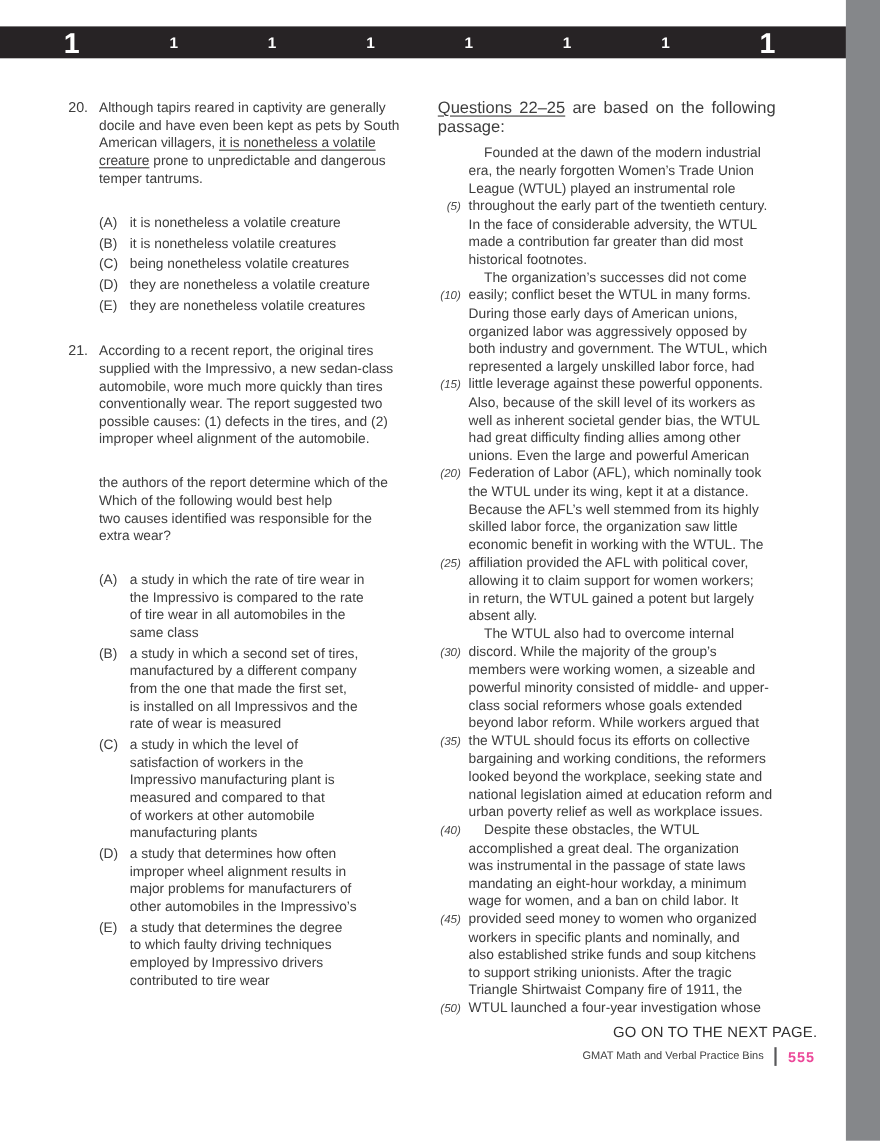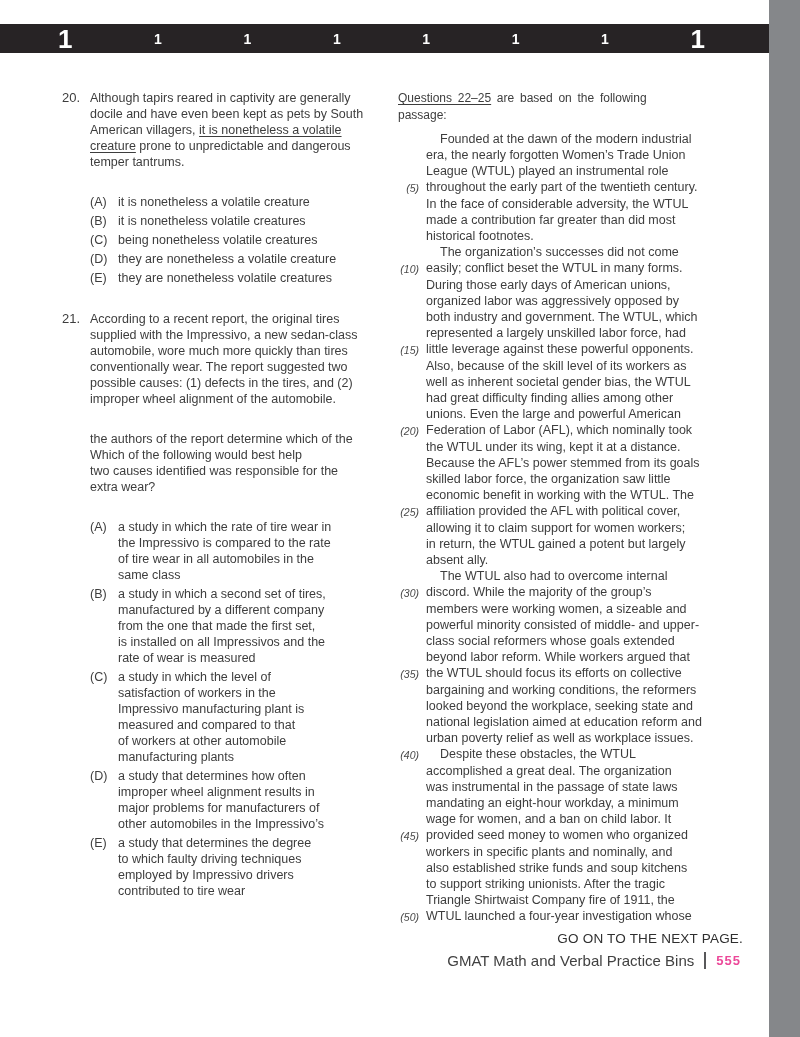--- a/index.html
+++ b/index.html
@@ -31,41 +31,41 @@
   .tline { font-size:12.5px; line-height:16px; white-space:nowrap; }
   .u { text-decoration:underline; text-underline-offset:2px; }
   .choices { margin-top:0; }
   .choice { display:flex; margin-bottom:3px; }
   .clabel { flex:none; width:28px; font-size:12.5px; line-height:16px; }
   .ctext { flex:1; }
 
   
   .col-right { position:absolute; left:398px; top:90px; width:348px; }
   .passage-heading { margin-bottom:7px; }
-  .hline { font-size:12px; line-height:17px; white-space:nowrap; }
+  .hline { font-size:15px; line-height:17px; white-space:nowrap; }
   .hline.just { word-spacing:2.4px; }
   .pline { display:flex; }
   .lnum {
     flex:none; width:28px; text-align:right; padding-right:7px;
     font-style:italic; font-size:10.5px; line-height:16px; color:#4a4a4a;
     padding-top:1px;
   }
   .ltext { font-size:12.5px; line-height:16px; white-space:nowrap; }
   .ltext.ind { padding-left:14px; }
   .goon {
     text-align:right; margin-top:6px; padding-right:3px;
     font-size:13.5px; letter-spacing:0.2px; color:#2f2f2f;
   }
 
   
   .pagefooter {
     position:absolute; top:952px; right:59px;
     display:flex; align-items:center;
   }
-  .book-title { font-size:15px; color:#414141;margin-left:35px; }
+  .book-title { font-size:10px; color:#414141;margin-left:35px; }
   .footer-divider { width:2px; height:17px; background:#58585a; margin:0 10px; }
   .pagenum { font-size:13px; font-weight:bold; letter-spacing:1px; color:#ec4899; }
 </style>
 </head>
 <body>
 
 <div class="page-edge"></div>
 
 <header class="topbar">
     <span class="one big">1</span>
@@ -276,21 +276,21 @@
         <div class="pline">
           <span class="lnum">(20)</span>
           <span class="ltext">Federation of Labor (AFL), which nominally took</span>
         </div>
         <div class="pline">
           <span class="lnum"></span>
           <span class="ltext">the WTUL under its wing, kept it at a distance.</span>
         </div>
         <div class="pline">
           <span class="lnum"></span>
-          <span class="ltext">Because the AFL’s power stemmed from its goals</span>
+          <span class="ltext">Because the AFL’s well stemmed from its highly</span>
         </div>
         <div class="pline">
           <span class="lnum"></span>
           <span class="ltext">skilled labor force, the organization saw little</span>
         </div>
         <div class="pline">
           <span class="lnum"></span>
           <span class="ltext">economic benefit in working with the WTUL. The</span>
         </div>
         <div class="pline">

